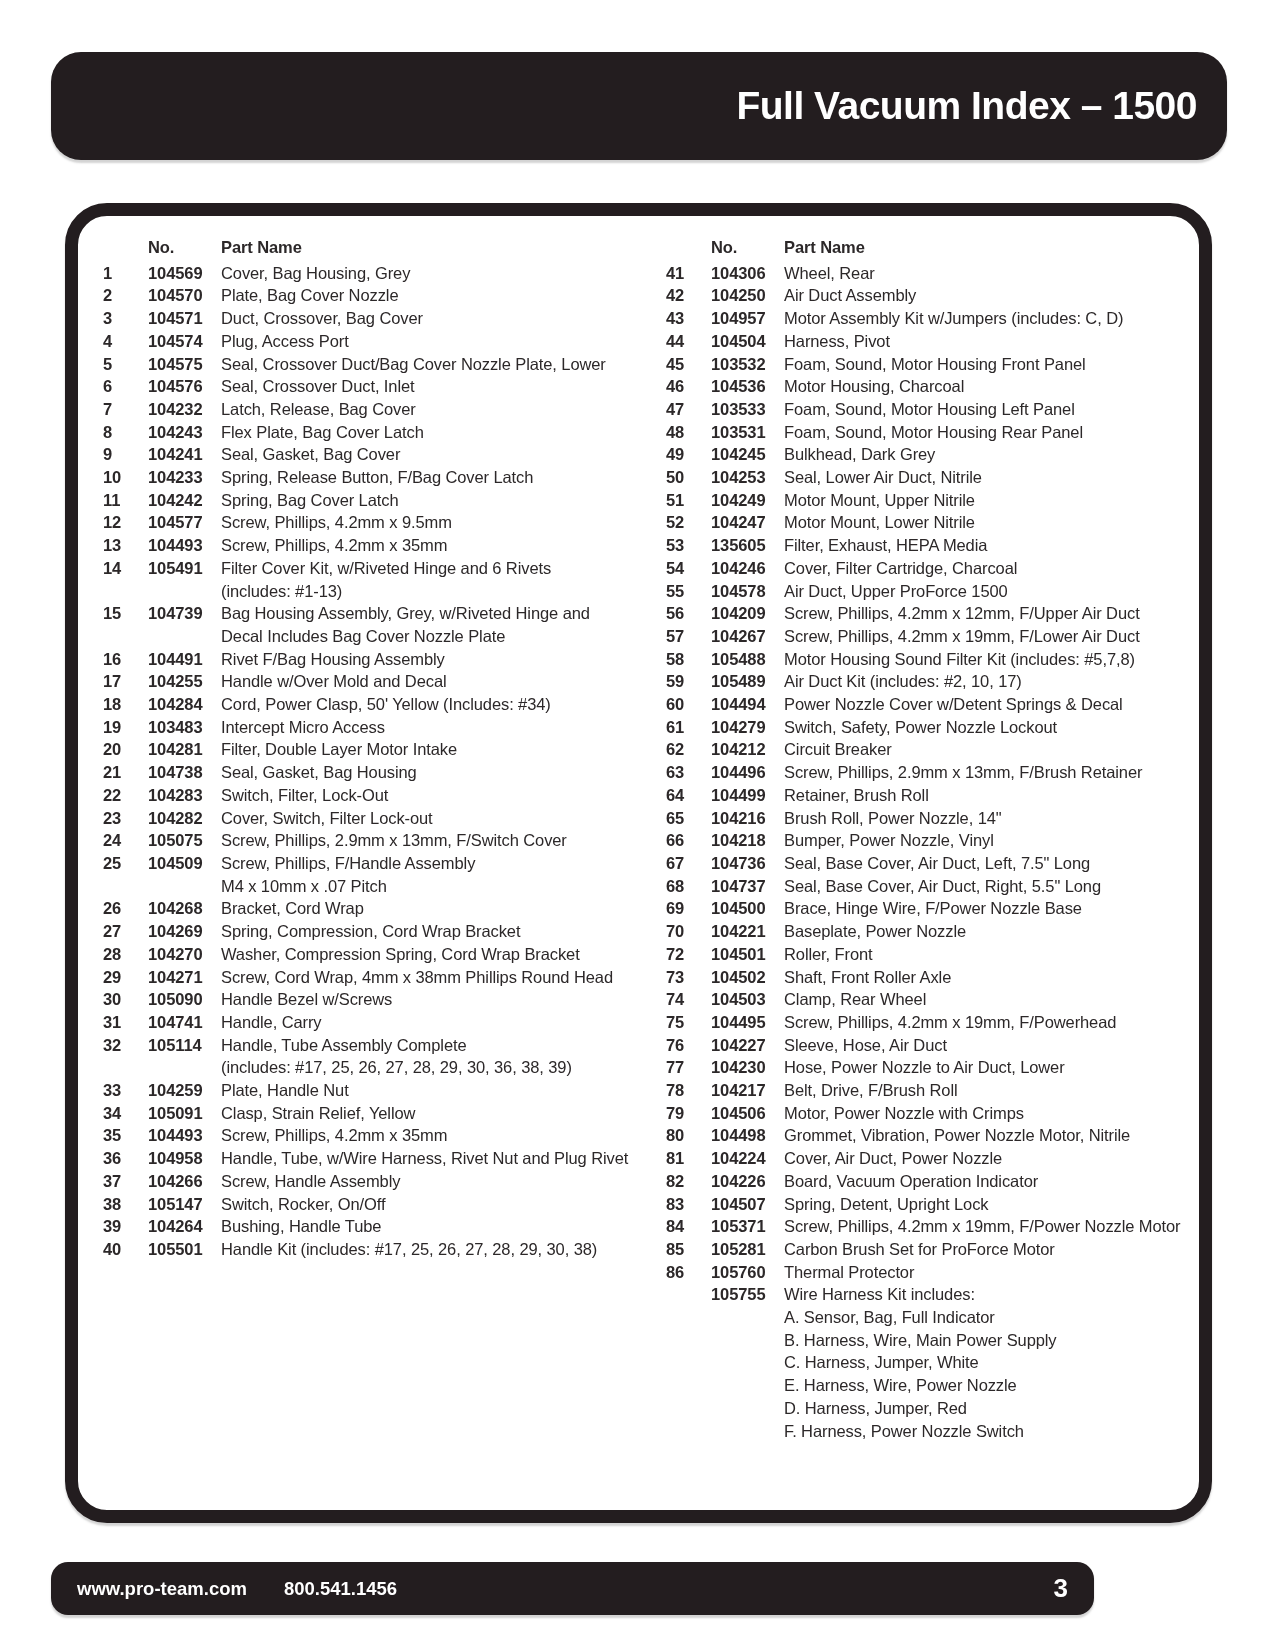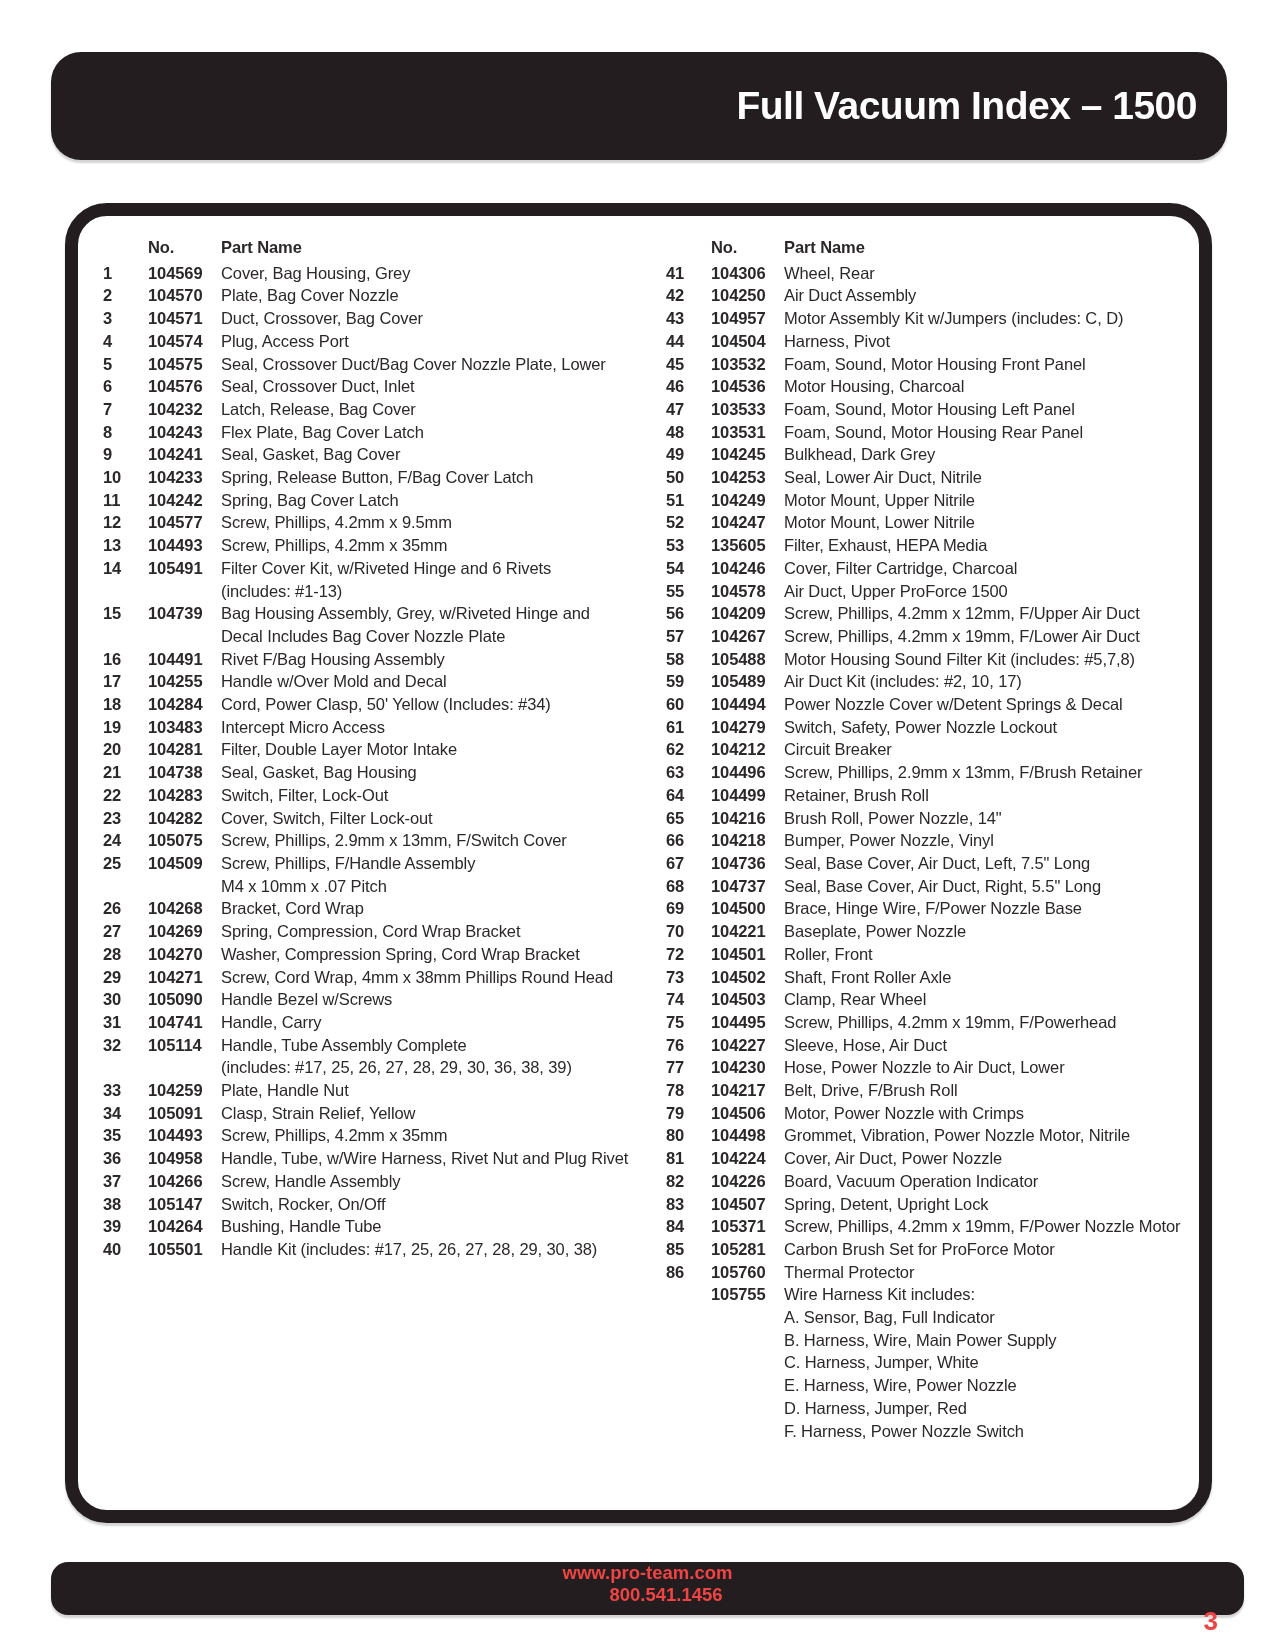--- a/index.html
+++ b/index.html
@@ -61,31 +61,30 @@
   }
   .hdr-row { font-weight: bold; margin-bottom: 3px; }
   .c-num, .c-part { font-weight: bold; }
   .c-name { white-space: nowrap; }
   .c-name div { white-space: nowrap; }
 
   
   .footer-bar {
     position: absolute;
     left: 51px; top: 1562px;
-    width: 1193px; height: 53px;
+    width: 1043px; height: 53px;
     background: #231d1f;
     border-radius: 17px;
     box-sizing: border-box;
     display: flex;
     align-items: center;
     padding: 0 26px;
-    color: #ef4444;
+    color: #ffffff;
     font-weight: bold;
     box-shadow: 0 3px 2px rgba(130,130,130,0.35);
-    flex-direction: column;
   }
   .footer-website { font-size: 18.5px; }
   .footer-phone   { font-size: 18.5px; margin-left: 37px; }
   .footer-page    { font-size: 26px; margin-left: auto; }
 </style>
 </head>
 <body>
 
 <div>
 

